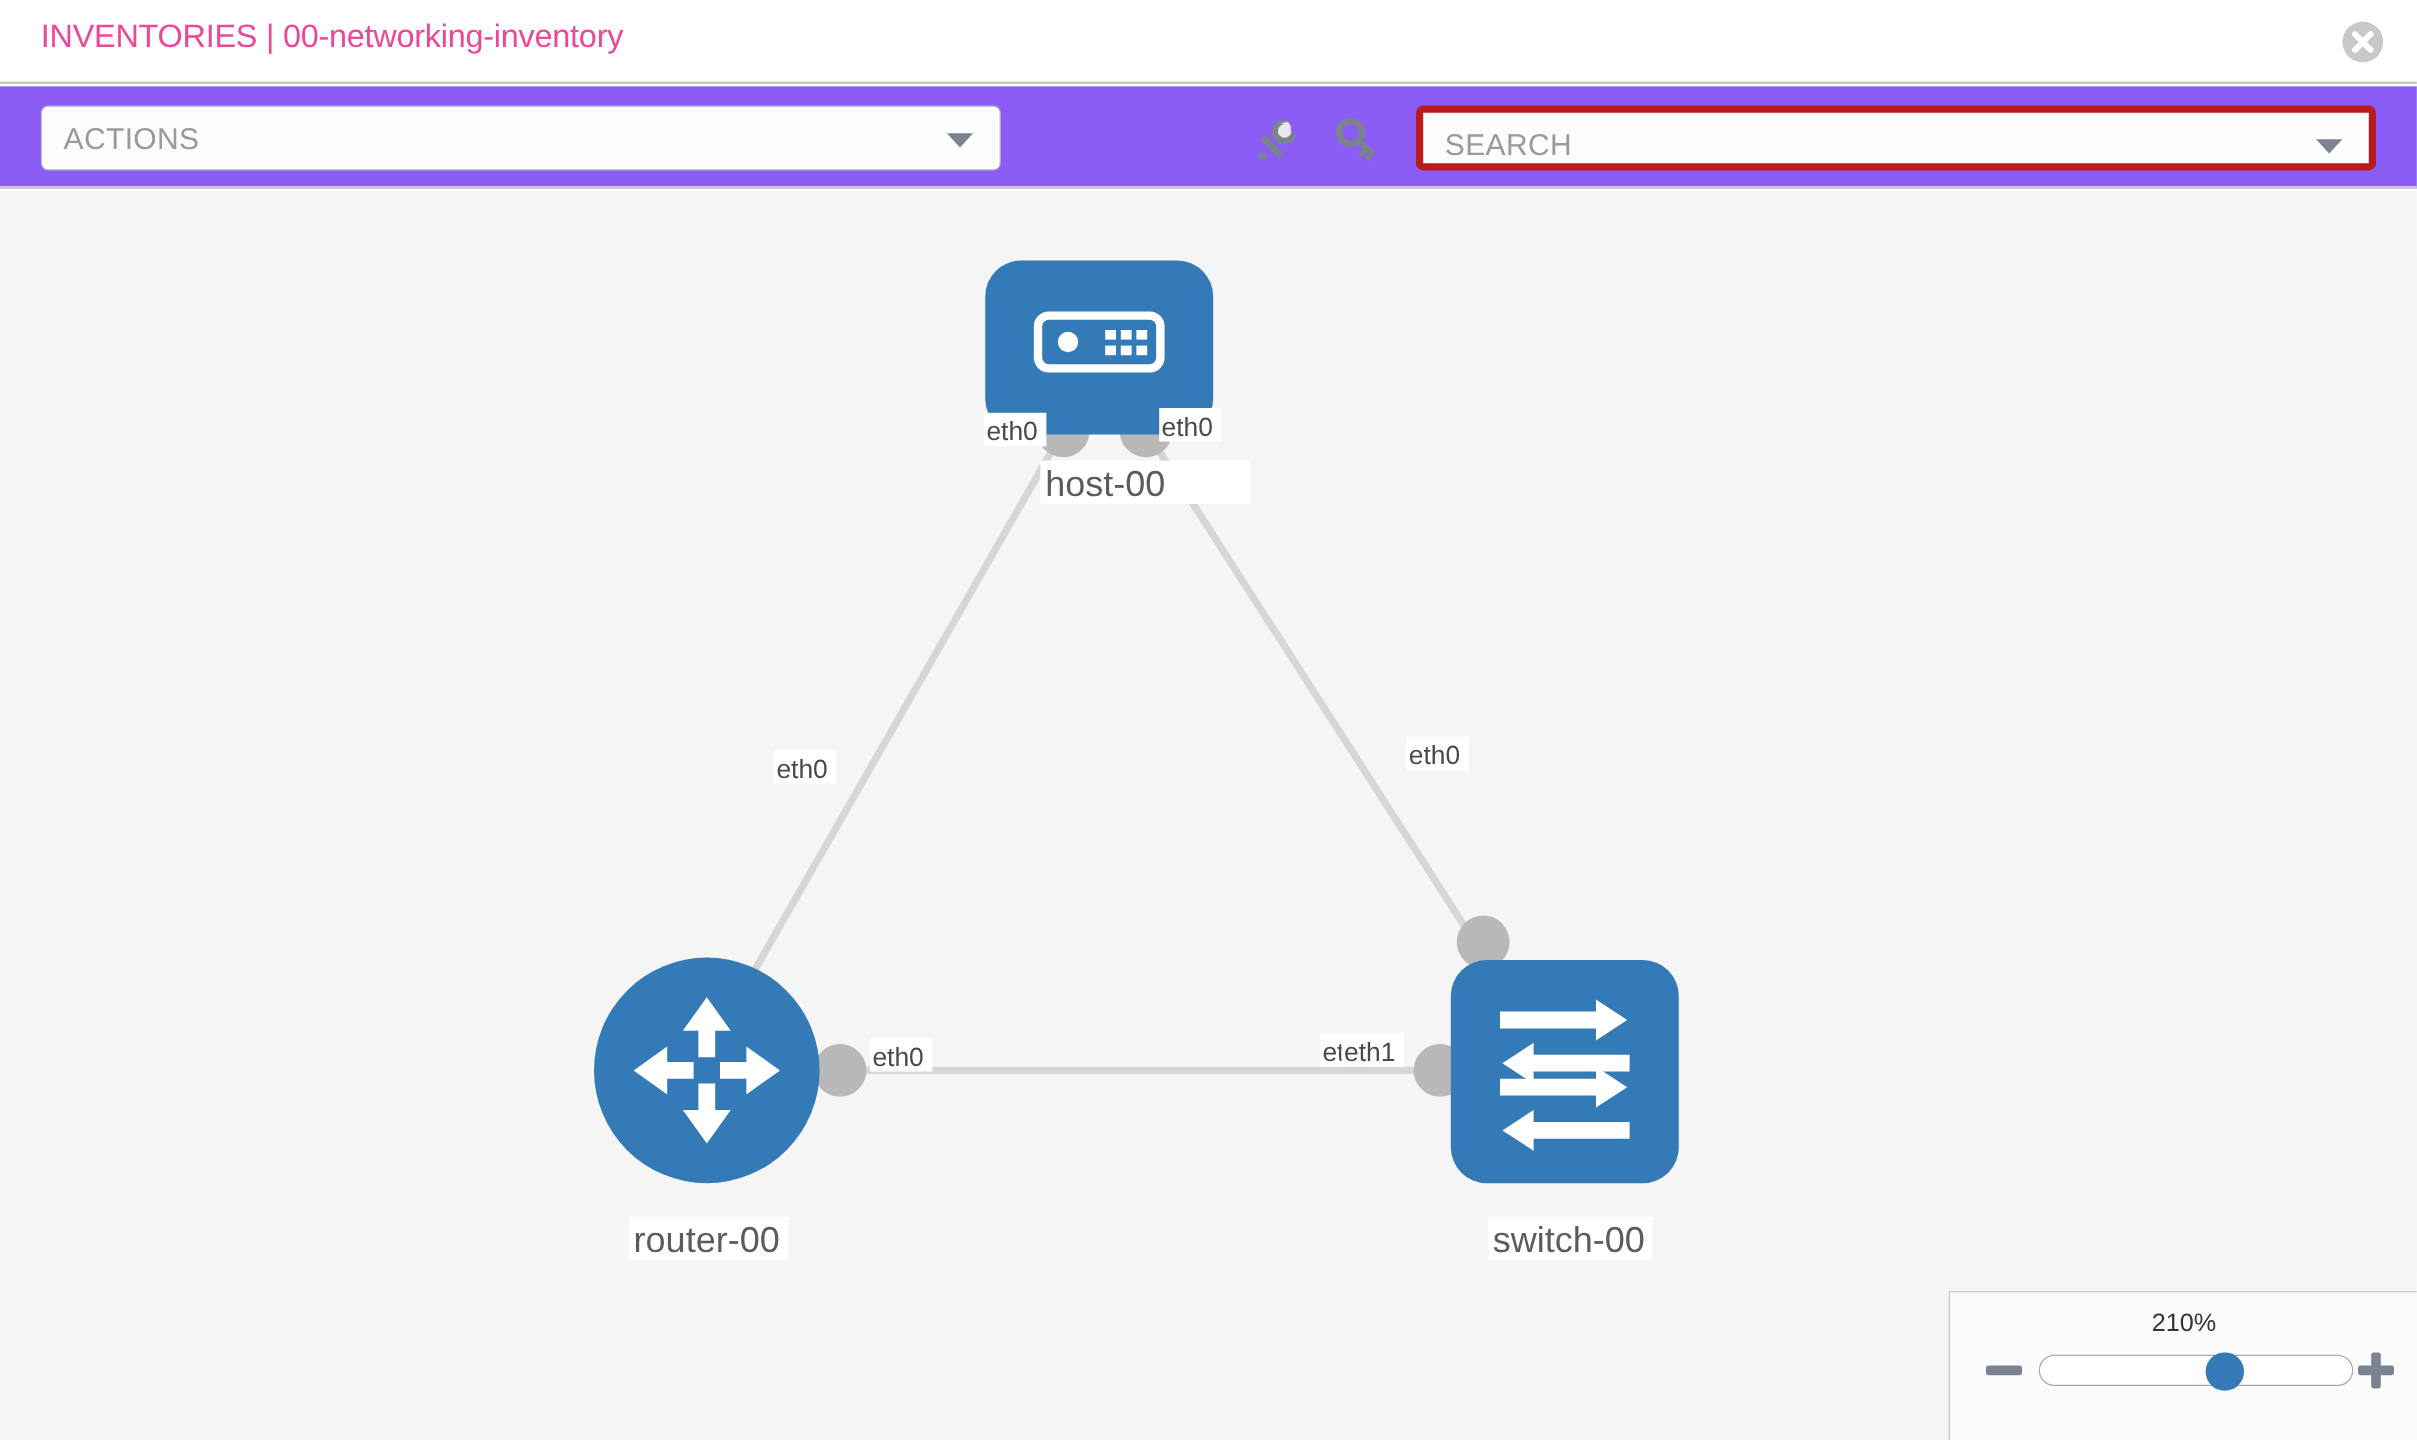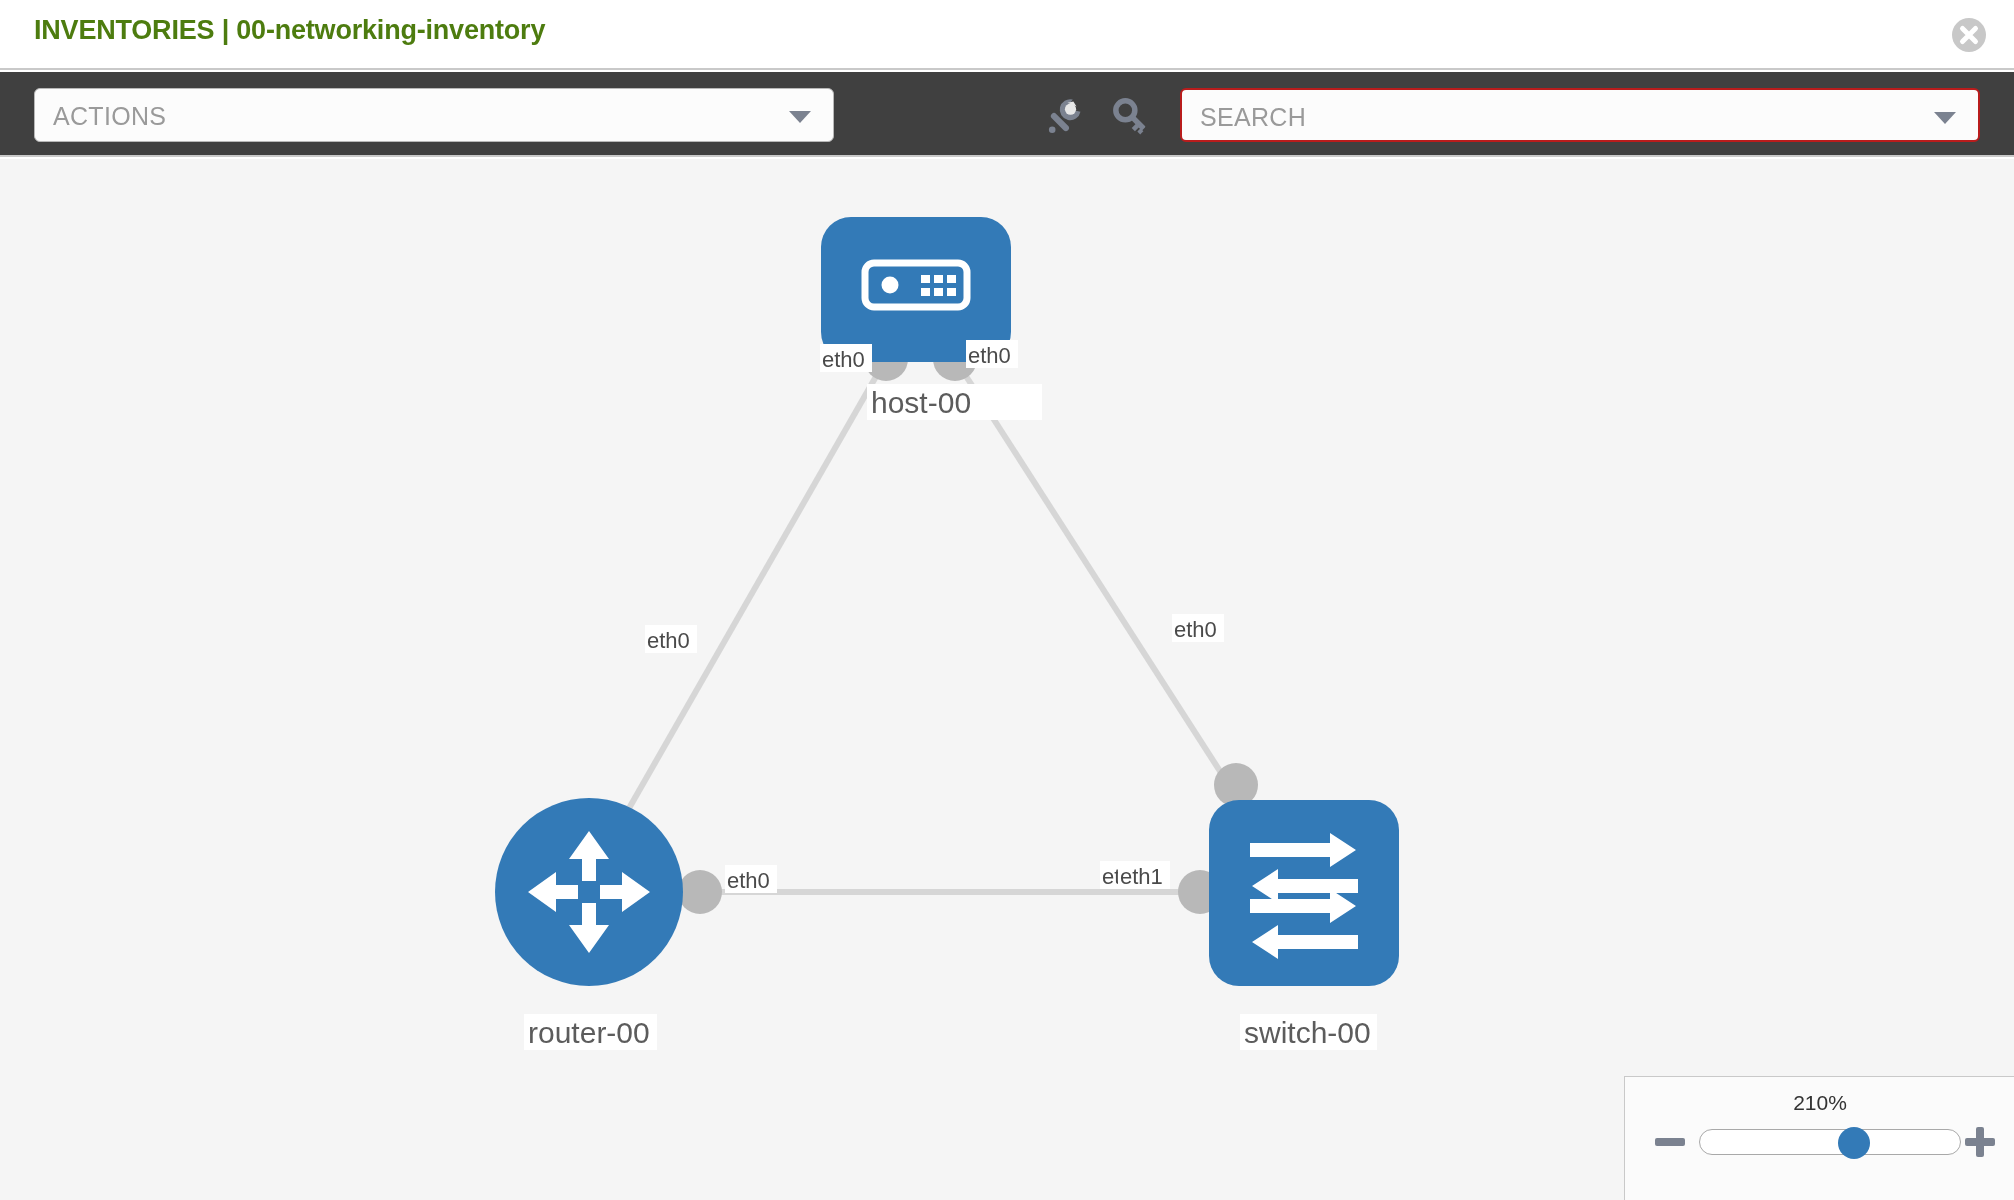--- a/index.html
+++ b/index.html
@@ -12,36 +12,36 @@
 
   
   .header {
     position: absolute; left: 0; top: 0;
     width: 2014px; height: 70px;
     background: #ffffff;
     border-bottom: 2px solid #c9c9c9;
   }
   .header-title {
     position: absolute; left: 34px; top: 15px;
-    font-size: 27px; font-weight: bold;
-    color: #4d7c0f;
+    font-size: 27px; font-weight: normal;
+    color: #ec4899;
     letter-spacing: -0.2px;
     white-space: nowrap;
   }
   .close-btn {
     position: absolute; right: 26px; top: 16px;
     width: 38px; height: 38px;
     cursor: pointer;
   }
 
   
   .toolbar {
     position: absolute; left: 0; top: 72px;
     width: 2014px; height: 85px;
-    background: #404040;
+    background: #8b5cf6;
     border-bottom: 2px solid #c9c9c9;
     padding-left: 48px;
   }
   .actions-select {
     position: absolute; left: 34px; top: 16px;
     width: 800px; height: 54px;
     background: #fcfcfc;
     border: 1px solid #b8b8b8;
     border-radius: 6px;
   }
@@ -62,21 +62,21 @@
     width: 48px; height: 48px;
     cursor: pointer;
   }
   .wrench-icon { left: 1040px; }
   .key-icon    { left: 1107px; }
 
   .search-select {
     position: absolute; left: 1180px; top: 16px;
     width: 800px; height: 54px;
     background: #fcfcfc;
-    border: 2px solid #b91c1c;
+    border: 6px solid #b91c1c;
     border-radius: 6px;
   }
   .search-label {
     position: absolute; left: 18px; top: 13px;
     font-size: 25px; color: #9a9a9a;
     letter-spacing: 0.3px;
   }
 
   
   .canvas {

